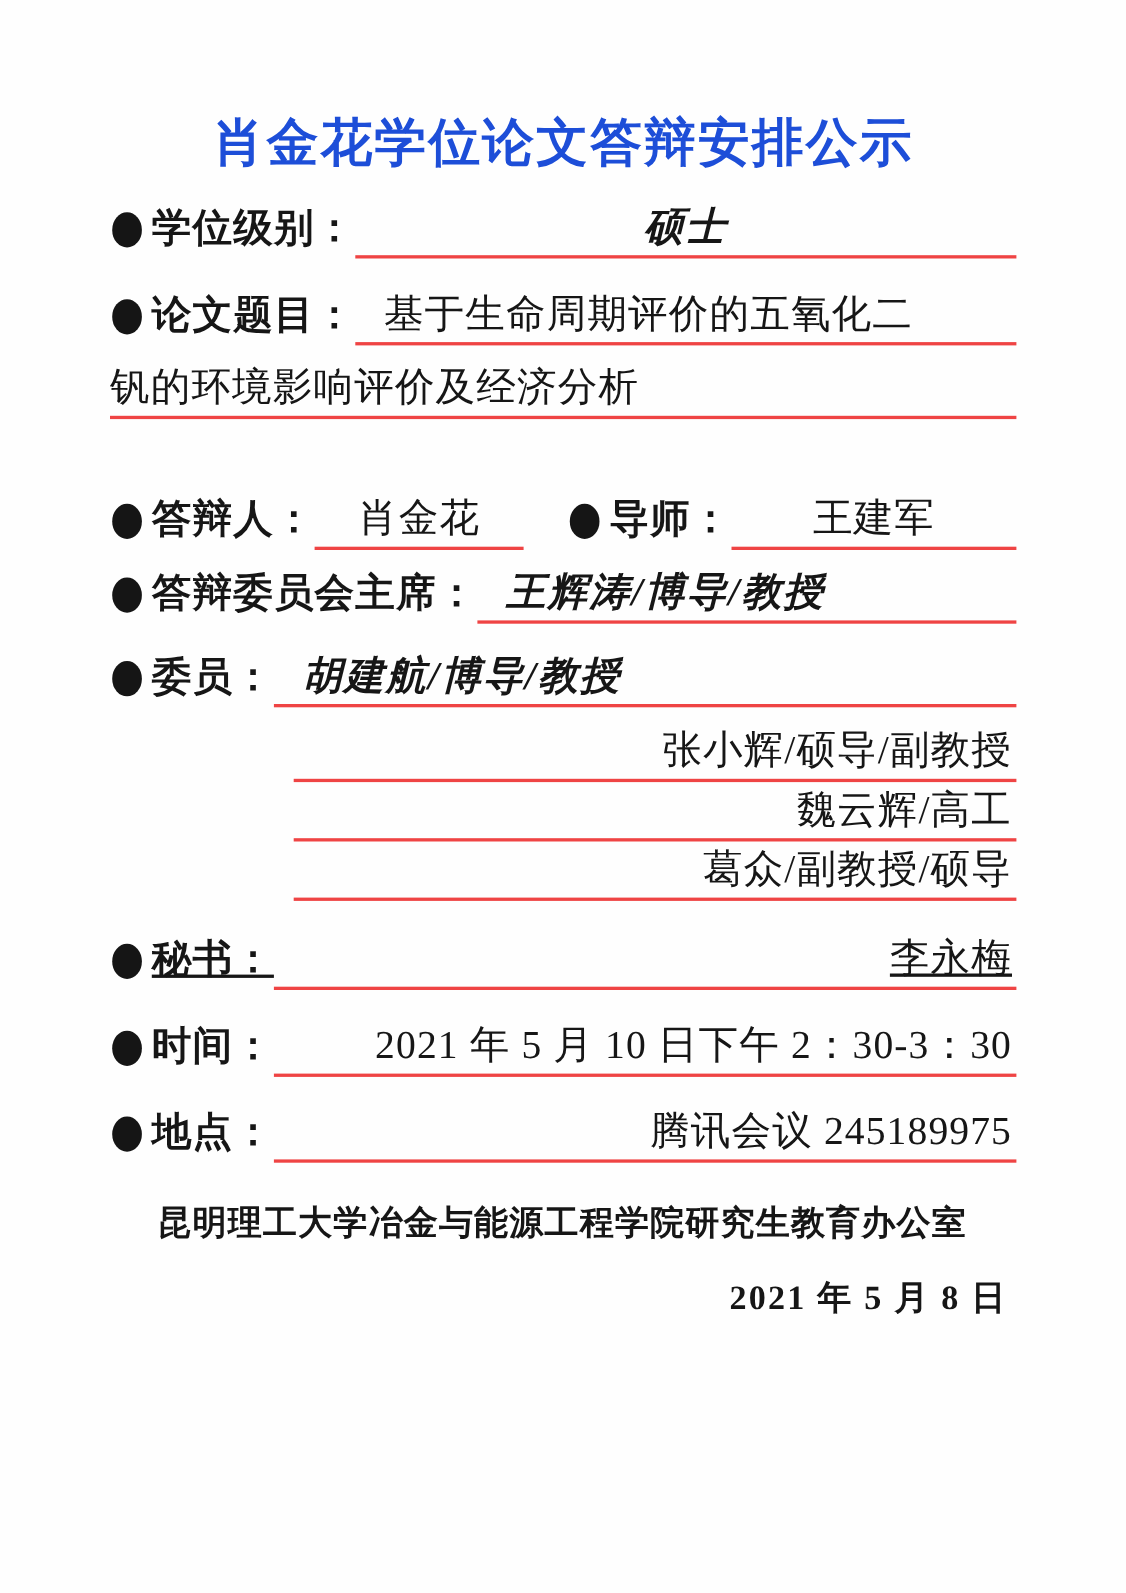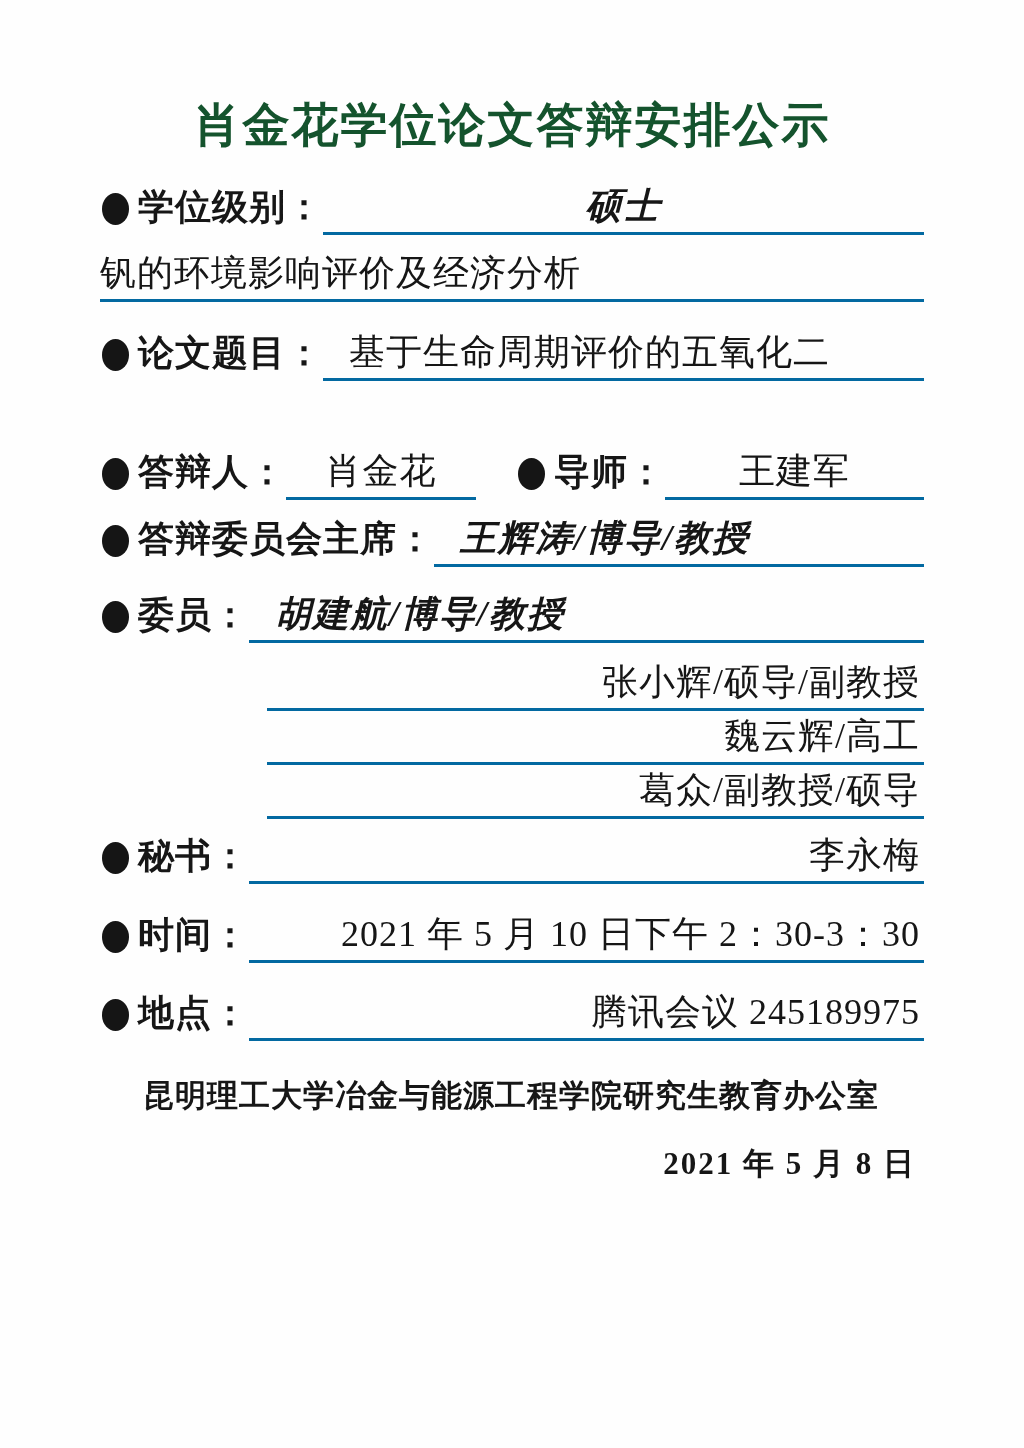--- a/index.html
+++ b/index.html
@@ -12,26 +12,26 @@
     box-sizing: border-box;
     padding: 0 100px;
     font-family: "Liberation Serif", serif;
     color: #161616;
     overflow: hidden;
   }
   .doc-title {
     margin: 0;
     padding-top: 96px;
     text-align: center;
-    font-family: Liberation Mono, monospace;
+    font-family: Liberation Sans, sans-serif;
     font-weight: 700;
     font-size: 47px;
     line-height: 66px;
     letter-spacing: 2px;
-    color: #14532d;
+    color: #1d4ed8;
   }
   .row {
     display: flex;
     align-items: flex-end;
     font-size: 36px;
     line-height: 48px;
   }
   .bullet {
     flex: 0 0 auto;
     width: 27px;
@@ -43,40 +43,40 @@
   }
   .label {
     flex: 0 0 auto;
     font-weight: 700;
     padding-bottom: 4px;
     letter-spacing: 1px;
     white-space: nowrap;
   }
   .fill {
     flex: 1 1 auto;
-    border-bottom: 3px solid #0369a1;
+    border-bottom: 3px solid #ef4444;
     padding: 0 4px 2px 4px;
     white-space: nowrap;
     overflow: hidden;
   }
   .fill.center { text-align: center; }
   .fill.pad-left { padding-left: 26px; }
   .fill.pad-left-sm { padding-left: 12px; text-align: right; }
   .val-italic { font-style: italic; font-weight: 700; letter-spacing: 2px; }
   .val-regular { font-weight: 400; letter-spacing: 1px; }
   .indent-cont { margin-left: 167px; } 
   .gap-sm  { margin-top: 14px; }
   .gap-md  { margin-top: 26px; }
   .gap-lg  { margin-top: 66px; }
   .gap-r1  { margin-top: 20px; }
   .gap-r4  { margin-top: 14px; }
   .gap-r5  { margin-top: 23px; justify-content: flex-end; }
   .gap-r6  { margin-top: 15px; }
   .gap-0   { margin-top: 1px; }
-  .gap-r9  { margin-top: 12px; }
+  .gap-r9  { margin-top: 28px; text-decoration: underline; }
   .gap-r10 { margin-top: 26px; }
   .gap-r11 { margin-top: 25px; }
   .footer-office {
     margin-top: 34px;
     text-align: center;
     font-weight: 700;
     font-size: 31px;
     letter-spacing: 1px;
     padding-right: 2px;
   }
@@ -95,28 +95,28 @@
 <div class="page">
 
   <h1 class="doc-title">肖金花学位论文答辩安排公示</h1>
 
   <div class="row gap-r1">
     <span class="bullet"></span>
     <span class="label">学位级别：</span>
     <span class="fill center"><span class="val-italic">硕士</span></span>
   </div>
 
-  <div class="row gap-sm">
-    <span class="fill" style="padding-left:0;"><span class="val-regular">钒的环境影响评价及经济分析</span></span>
-  </div>
-
   <div class="row gap-md">
     <span class="bullet"></span>
     <span class="label">论文题目：</span>
     <span class="fill pad-left"><span class="val-regular">基于生命周期评价的五氧化二</span></span>
+  </div>
+
+  <div class="row gap-sm">
+    <span class="fill" style="padding-left:0;"><span class="val-regular">钒的环境影响评价及经济分析</span></span>
   </div>
 
   <div class="row gap-lg">
     <span class="bullet"></span>
     <span class="label">答辩人：</span>
     <span class="fill center" style="flex:0 0 182px;"><span class="val-regular">肖金花</span></span>
     <span class="bullet" style="margin-left:42px;"></span>
     <span class="label">导师：</span>
     <span class="fill center"><span class="val-regular">王建军</span></span>
   </div>

